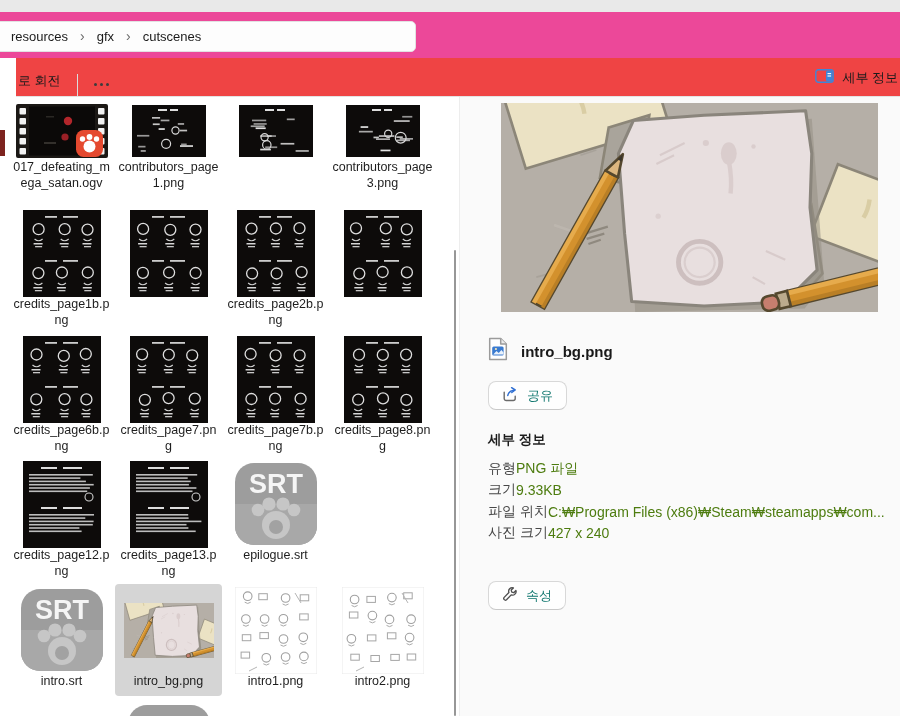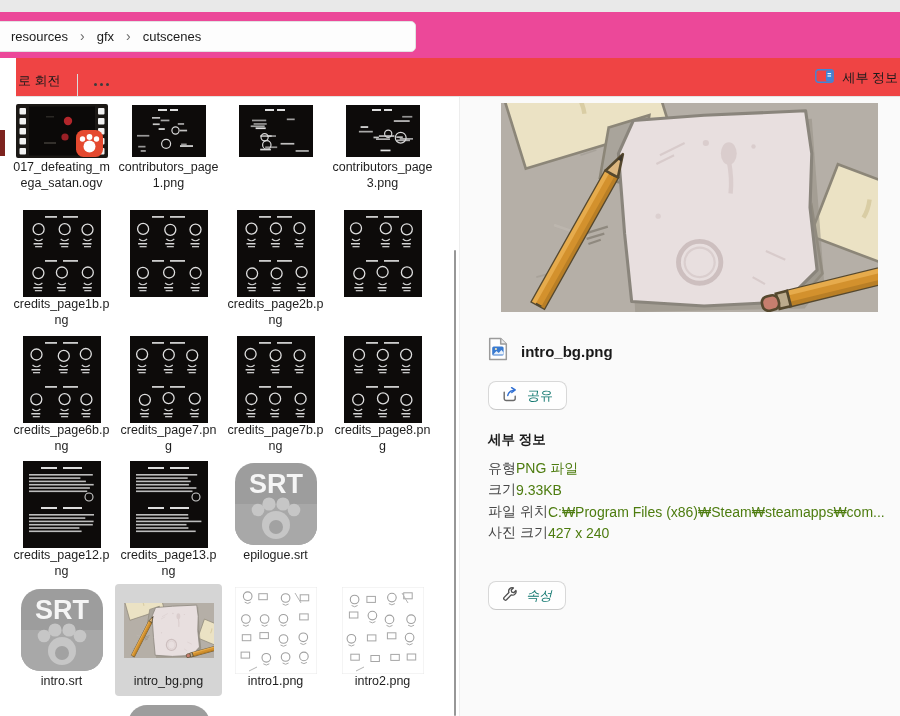--- a/index.html
+++ b/index.html
@@ -48,21 +48,21 @@
   
   .details{position:absolute;left:459px;top:0;width:441px;height:619px;background:#fafafa;
     border-left:1px solid #ededed;box-sizing:border-box;}
   .preview{position:absolute;left:41px;top:6px;width:377px;height:209px;overflow:hidden;}
   .titlerow{position:absolute;left:28px;top:240px;display:flex;align-items:center;gap:13px;}
   .dtitle{font-size:15px;font-weight:bold;color:#191919;}
   .btn{display:inline-flex;align-items:center;gap:8px;height:29px;padding:4px 13px;border:1px solid #d8d8d8;
     border-bottom-color:#c9c9c9;border-radius:8px;background:#fefefe;font-size:13px;color:#0f766e;
     font-family:"Liberation Sans",sans-serif;cursor:default;}
   .sharebtn{position:absolute;left:28px;top:284px;}
-  .propsbtn{position:absolute;left:28px;top:484px;font-style:italic;}
+  .propsbtn{position:absolute;left:28px;top:484px;}
   .dsection{position:absolute;left:28px;top:334px;font-size:13.5px;font-weight:bold;color:#1c1c1c;}
   .detrows{position:absolute;left:28px;top:361px;right:12px;}
   .detrow{display:flex;align-items:center;height:21.5px;font-size:14px;color:#474747;}
   .detrow .dval{color:#4d7c0f;text-align:right;white-space:nowrap;}
 </style>
 </head>
 <body>
 
 <div class="app">
 

